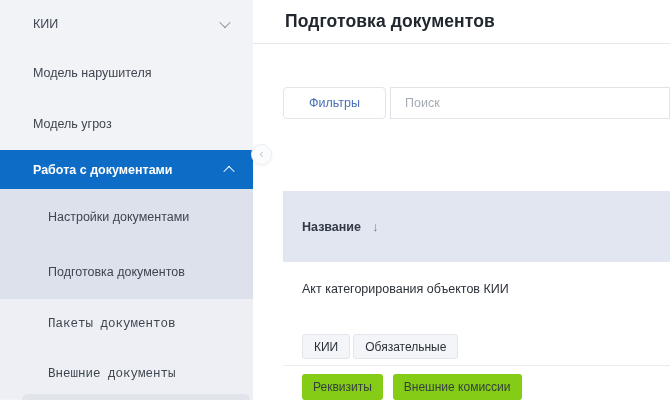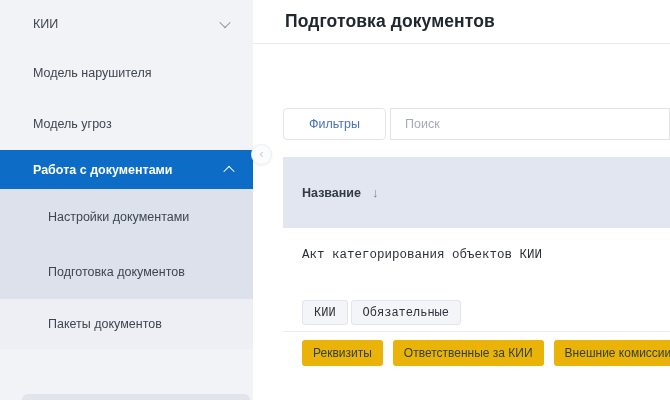--- a/index.html
+++ b/index.html
@@ -21,66 +21,66 @@
   .si-work{height:39px;background:#0d6cc6;color:#fff;font-weight:700;}
   .chev{width:7px;height:7px;border-right:1.6px solid #8a919d;border-bottom:1.6px solid #8a919d;margin-left:auto;}
   .chev-down{transform:rotate(45deg) translate(-1px,-1px);margin-right:8px;}
   .chev-up{border-color:#fff;transform:rotate(-135deg) translate(-1px,-1px);margin-right:4px;}
   .sub-group-a{background:#dce1ec;}
   .sub-group-b{background:#edeff4;}
   .sub-item{
     height:55px;display:flex;align-items:center;padding-left:48px;
     font-size:12.5px;color:#3e4650;cursor:pointer;box-sizing:border-box;
   }
-  .sub-group-b .sub-item{height:50px;}
+  .sub-group-b .sub-item{height:50px;font-family:Liberation Mono, monospace;}
   .peek-bar{
     position:absolute;left:22px;bottom:-3px;width:228px;height:9px;
     background:#e1e4ea;border-radius:6px 6px 0 0;
   }
   
   .collapse-btn{
     position:absolute;left:251px;top:144px;width:21px;height:21px;border-radius:50%;
     background:#fbfcfd;border:1px solid #edeff2;box-shadow:0 1px 3px rgba(40,50,70,.06);
     display:flex;align-items:center;justify-content:center;
     color:#c7ccd4;font-size:13px;line-height:1;z-index:6;cursor:pointer;box-sizing:border-box;
     padding-bottom:2px;
   }
   
   .main{flex:1;background:#fff;position:relative;overflow:hidden;display:flex;flex-direction:column;}
   .page-head{height:44px;border-bottom:1px solid #e7e8eb;display:flex;align-items:center;padding-left:32px;box-sizing:border-box;}
   .page-title{font-size:17.5px;font-weight:700;color:#21272f;letter-spacing:.1px;}
-  .toolbar{margin:64px 0 0 30px;display:flex;gap:4px;height:32px;}
+  .toolbar{margin:43px 0 0 30px;display:flex;gap:4px;height:32px;}
   .filters-btn{
     width:103px;min-width:103px;height:32px;background:#fff;border:1px solid #e3e5ea;border-radius:4px;
     color:#4a72b8;font-size:12.5px;font-family:inherit;cursor:pointer;box-sizing:border-box;
   }
   .search-input{
     flex:1;height:32px;border:1px solid #e0e3e8;border-radius:0;background:#fff;
     padding:0 14px;font-size:12.5px;color:#333;font-family:inherit;box-sizing:border-box;outline:none;
   }
   .search-input::placeholder{color:#a6abb3;}
   .total{margin:25px 0 0 30px;font-size:12.5px;color:#3d434c;}
-  .doc-table{margin:17px 0 0 30px;flex:1;display:flex;flex-direction:column;}
+  .doc-table{margin:17px 0 0 30px;flex:1;display:flex;flex-direction:column;justify-content:flex-end;}
   .thead{
     height:71px;min-height:71px;background:#e1e6f0;display:flex;align-items:center;
     padding-left:19px;box-sizing:border-box;
   }
   .th-label{font-size:12.5px;font-weight:700;color:#323a46;cursor:pointer;display:flex;align-items:center;}
   .sort-arrow{margin-left:11px;color:#7b8498;font-weight:400;font-size:13px;}
-  .trow{background:#fff;padding:20px 0 0 19px;cursor:pointer;font-family:Liberation Mono, monospace;}
+  .trow{background:#fff;padding:20px 0 0 19px;cursor:pointer;}
   .row-name{font-size:12.5px;color:#2b3138;}
   .tags-line{display:flex;gap:3px;margin-top:38px;}
   .tag{
     height:25px;display:inline-flex;align-items:center;padding:0 11px;
     border-radius:3px;font-size:12px;box-sizing:border-box;white-space:nowrap;
   }
   .tag-gray{background:#f4f5f8;border:1px solid #e2e5ea;color:#2c323a;}
   .row-sep{height:1px;background:#ebecf0;margin-top:6px;}
   .status-line{display:flex;gap:10px;margin-top:8px;padding-left:19px;}
-  .tag-green{background:#eab308;color:#33413a;height:26px;}
+  .tag-green{background:#84cc16;color:#33413a;height:26px;}
 </style>
 </head>
 <body>
 
 <aside class="sidebar">
   <div class="side-item si-kii">
     <span>КИИ</span>
     <span class="chev chev-down"></span>
   </div>
   <div class="side-item si-violator">
@@ -97,20 +97,23 @@
     <div class="sub-item">
       <span>Настройки документами</span>
     </div>
     <div class="sub-item">
       <span>Подготовка документов</span>
     </div>
   </div>
   <div class="sub-group-b">
     <div class="sub-item">
       <span>Пакеты документов</span>
+    </div>
+    <div class="sub-item">
+      <span>Внешние документы</span>
     </div>
     <div class="peek-bar"></div>
   </div>
 </aside>
 
 <div class="collapse-btn">
   <span>‹</span>
 </div>
 
 <main class="main">
@@ -136,18 +139,17 @@
     <div class="trow">
       <div class="row-name">Акт категорирования объектов КИИ</div>
       <div class="tags-line">
         <span class="tag tag-gray">КИИ</span>
         <span class="tag tag-gray">Обязательные</span>
       </div>
     </div>
     <div class="row-sep"></div>
     <div class="status-line">
       <span class="tag tag-green">Реквизиты</span>
-      <span class="tag tag-green">Ответственные за КИИ</span>
       <span class="tag tag-green">Внешние комиссии</span>
     </div>
   </div>
 
 </main>
 
 </body></html>

